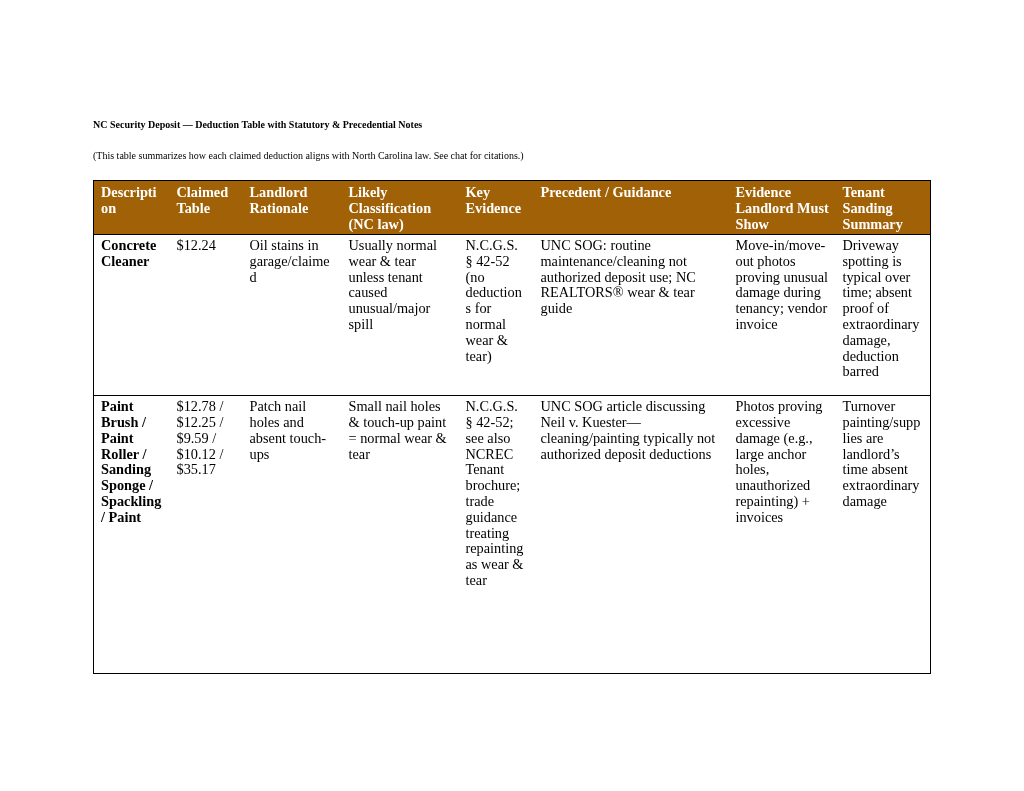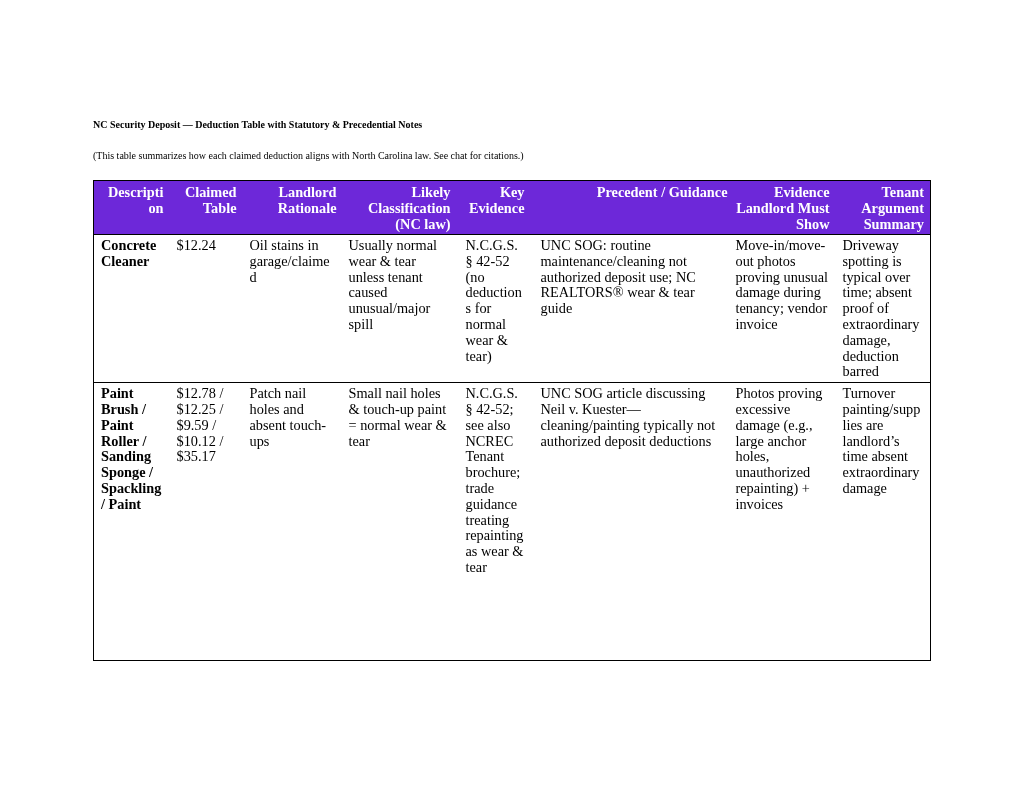--- a/index.html
+++ b/index.html
@@ -42,33 +42,33 @@
   }
   table.deduction-table {
     border-collapse: collapse;
     table-layout: fixed;
     width: 837px;
     border: 1.6px solid #000000;
     font-size: 14.3px;
     line-height: 15.8px;
   }
   table.deduction-table th {
-    background: #6d28d9;
+    background: #a16207;
     color: #ffffff;
     font-weight: bold;
-    text-align: right;
+    text-align: left;
     vertical-align: top;
     padding: 3px 6px 2px 7px;
     line-height: 16px;
     overflow-wrap: break-word;
     word-wrap: break-word;
   }
   table.deduction-table td {
     vertical-align: top;
-    padding: 3px 6px 2px 7px;
+    padding: 3px 6px 15px 7px;
     border-top: 1.4px solid #000000;
     overflow-wrap: break-word;
     word-wrap: break-word;
   }
   
   table.deduction-table th:nth-child(3), table.deduction-table td:nth-child(3) { padding-right: 5px; }
   table.deduction-table th:nth-child(4), table.deduction-table td:nth-child(4) { padding-right: 8px; }
   table.deduction-table th:nth-child(5), table.deduction-table td:nth-child(5) { padding-right: 9px; }
   table.deduction-table th:nth-child(6), table.deduction-table td:nth-child(6) { padding-right: 1px; }
   tr.header-row { height: 51px; }
@@ -96,21 +96,21 @@
     </colgroup>
     <thead>
       <tr class="header-row">
         <th>Description</th>
         <th>Claimed Table</th>
         <th>Landlord Rationale</th>
         <th>Likely Classification (NC law)</th>
         <th>Key Evidence</th>
         <th>Precedent / Guidance</th>
         <th>Evidence Landlord Must Show</th>
-        <th>Tenant Argument Summary</th>
+        <th>Tenant Sanding Summary</th>
       </tr>
     </thead>
     <tbody>
       <tr class="body-row-1">
         <td class="cell-description">Concrete Cleaner</td>
         <td>$12.24</td>
         <td>Oil stains in garage/claimed</td>
         <td>Usually normal wear &amp; tear unless tenant caused unusual/major spill</td>
         <td>N.C.G.S. § 42-52 (no deductions for normal wear &amp; tear)</td>
         <td>UNC SOG: routine maintenance/cleaning not authorized deposit use; NC REALTORS® wear &amp; tear guide</td>

